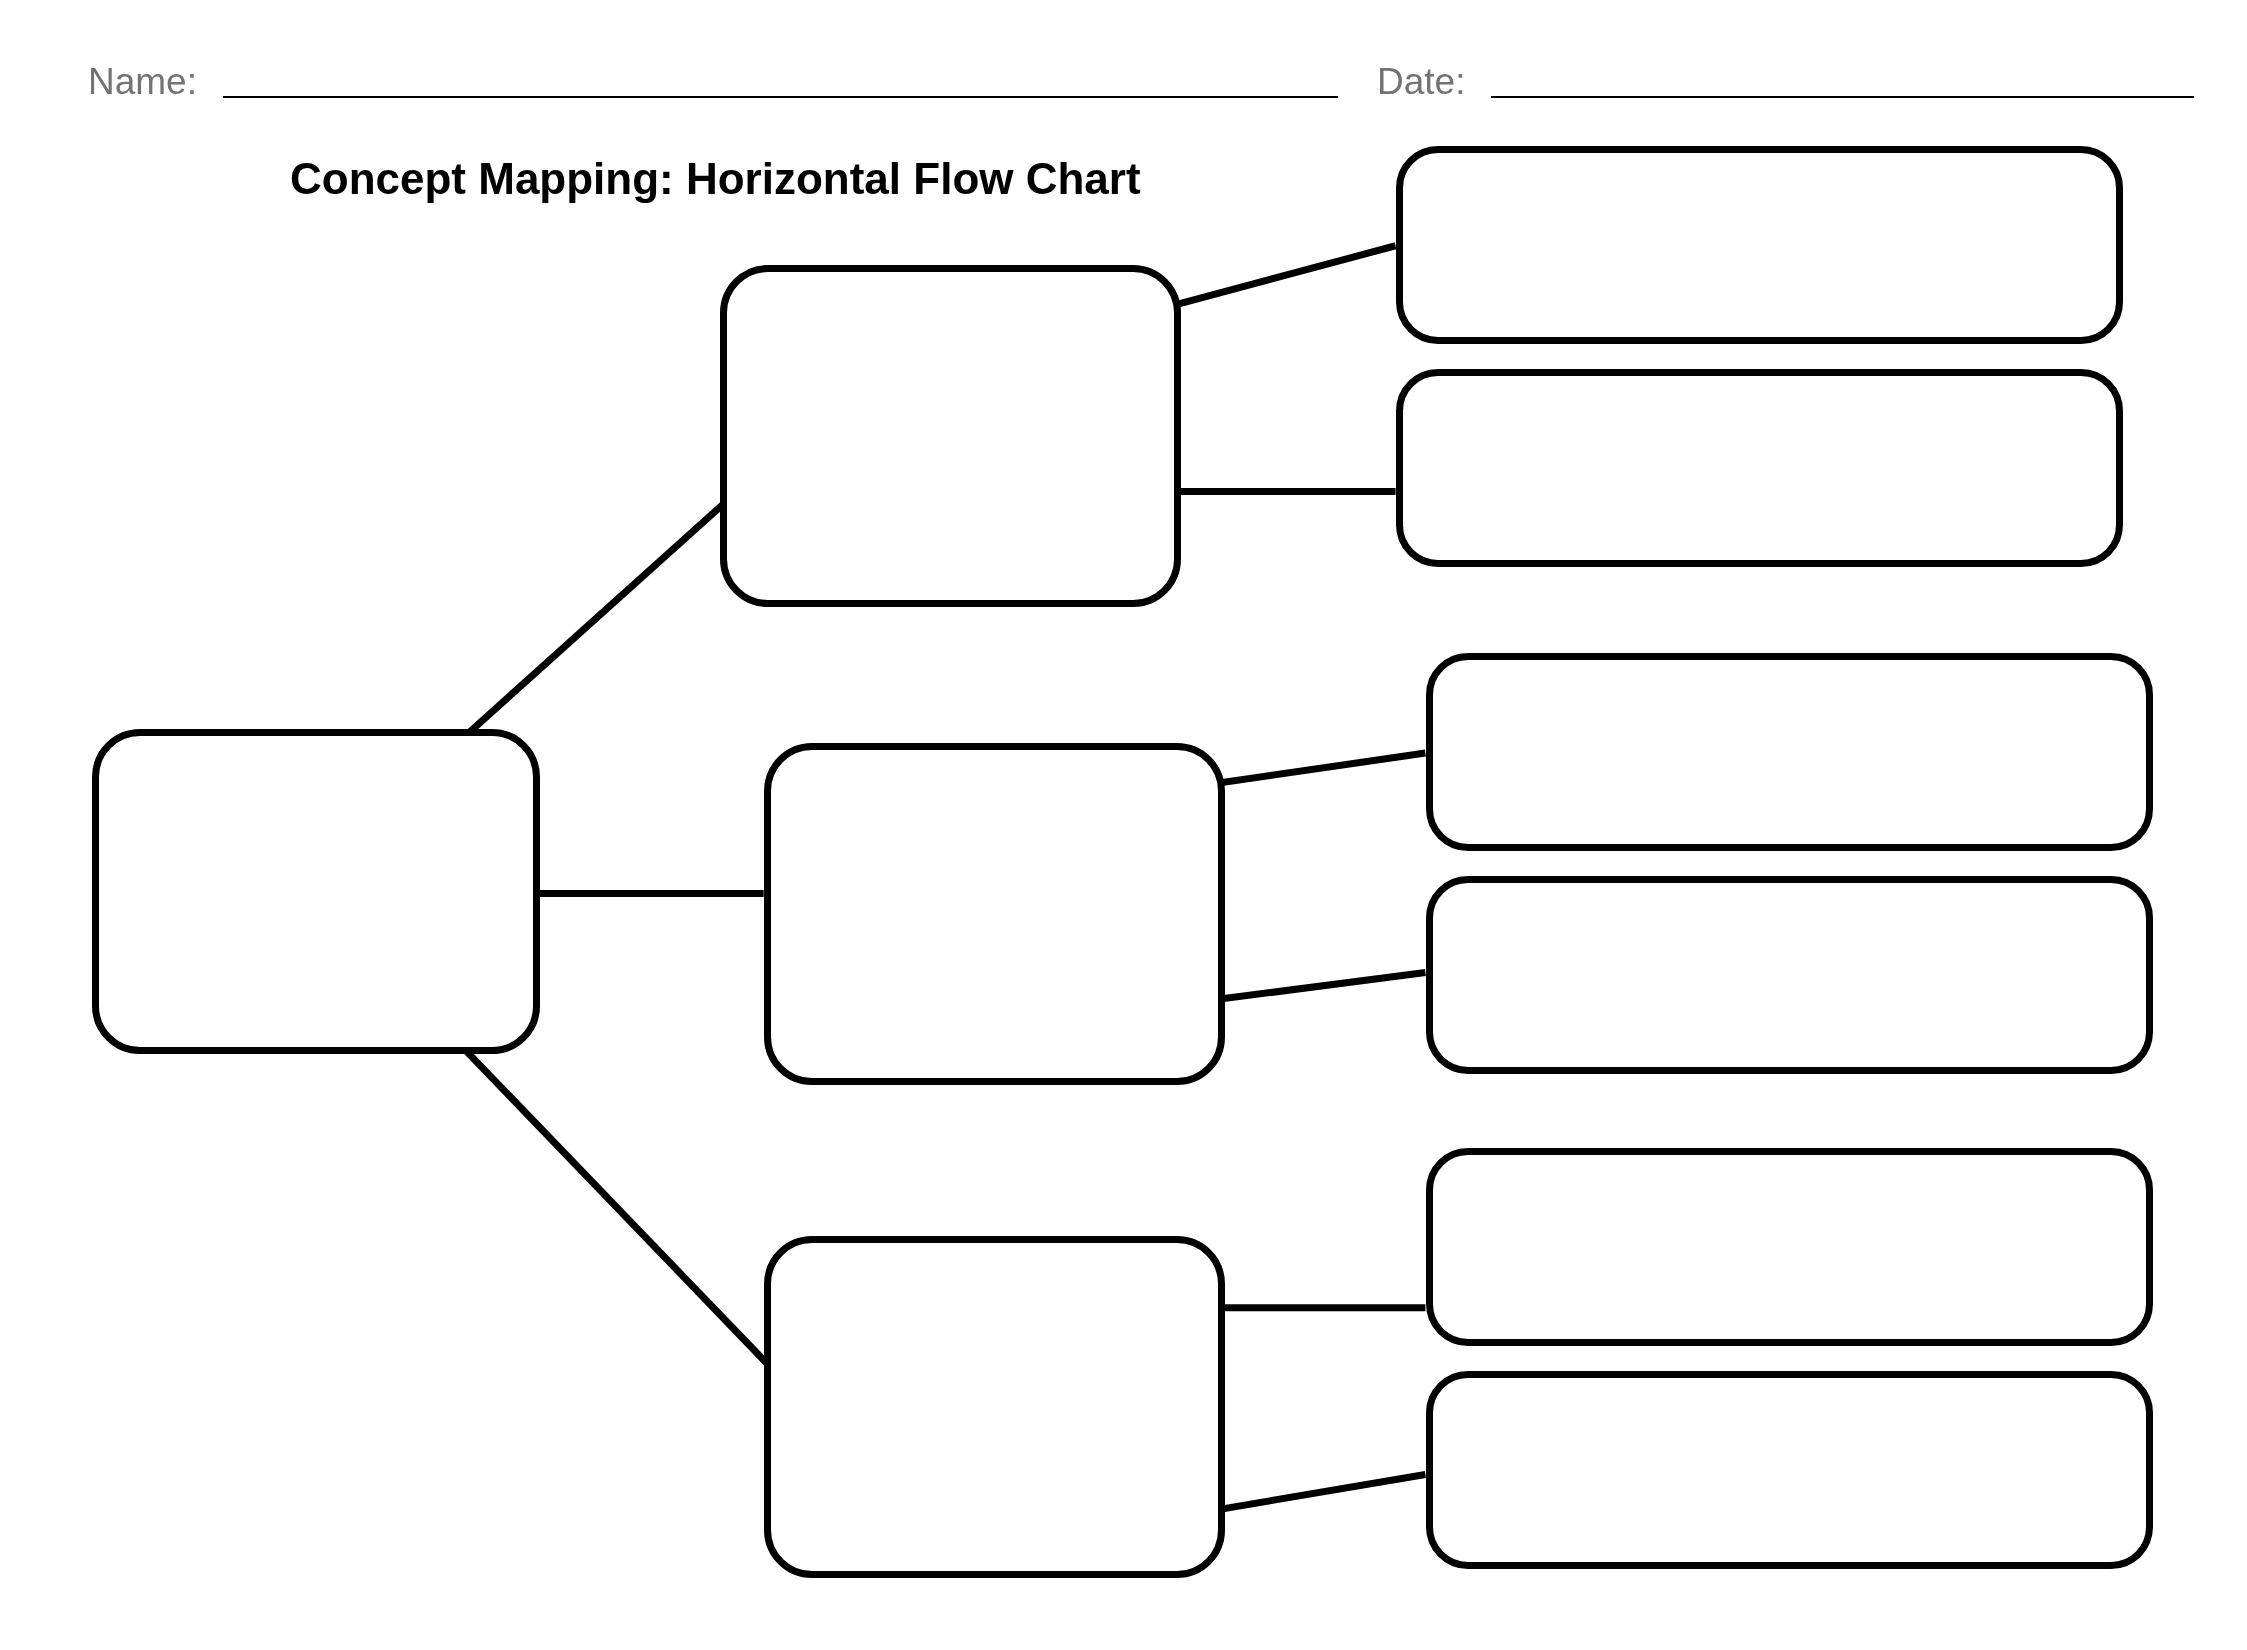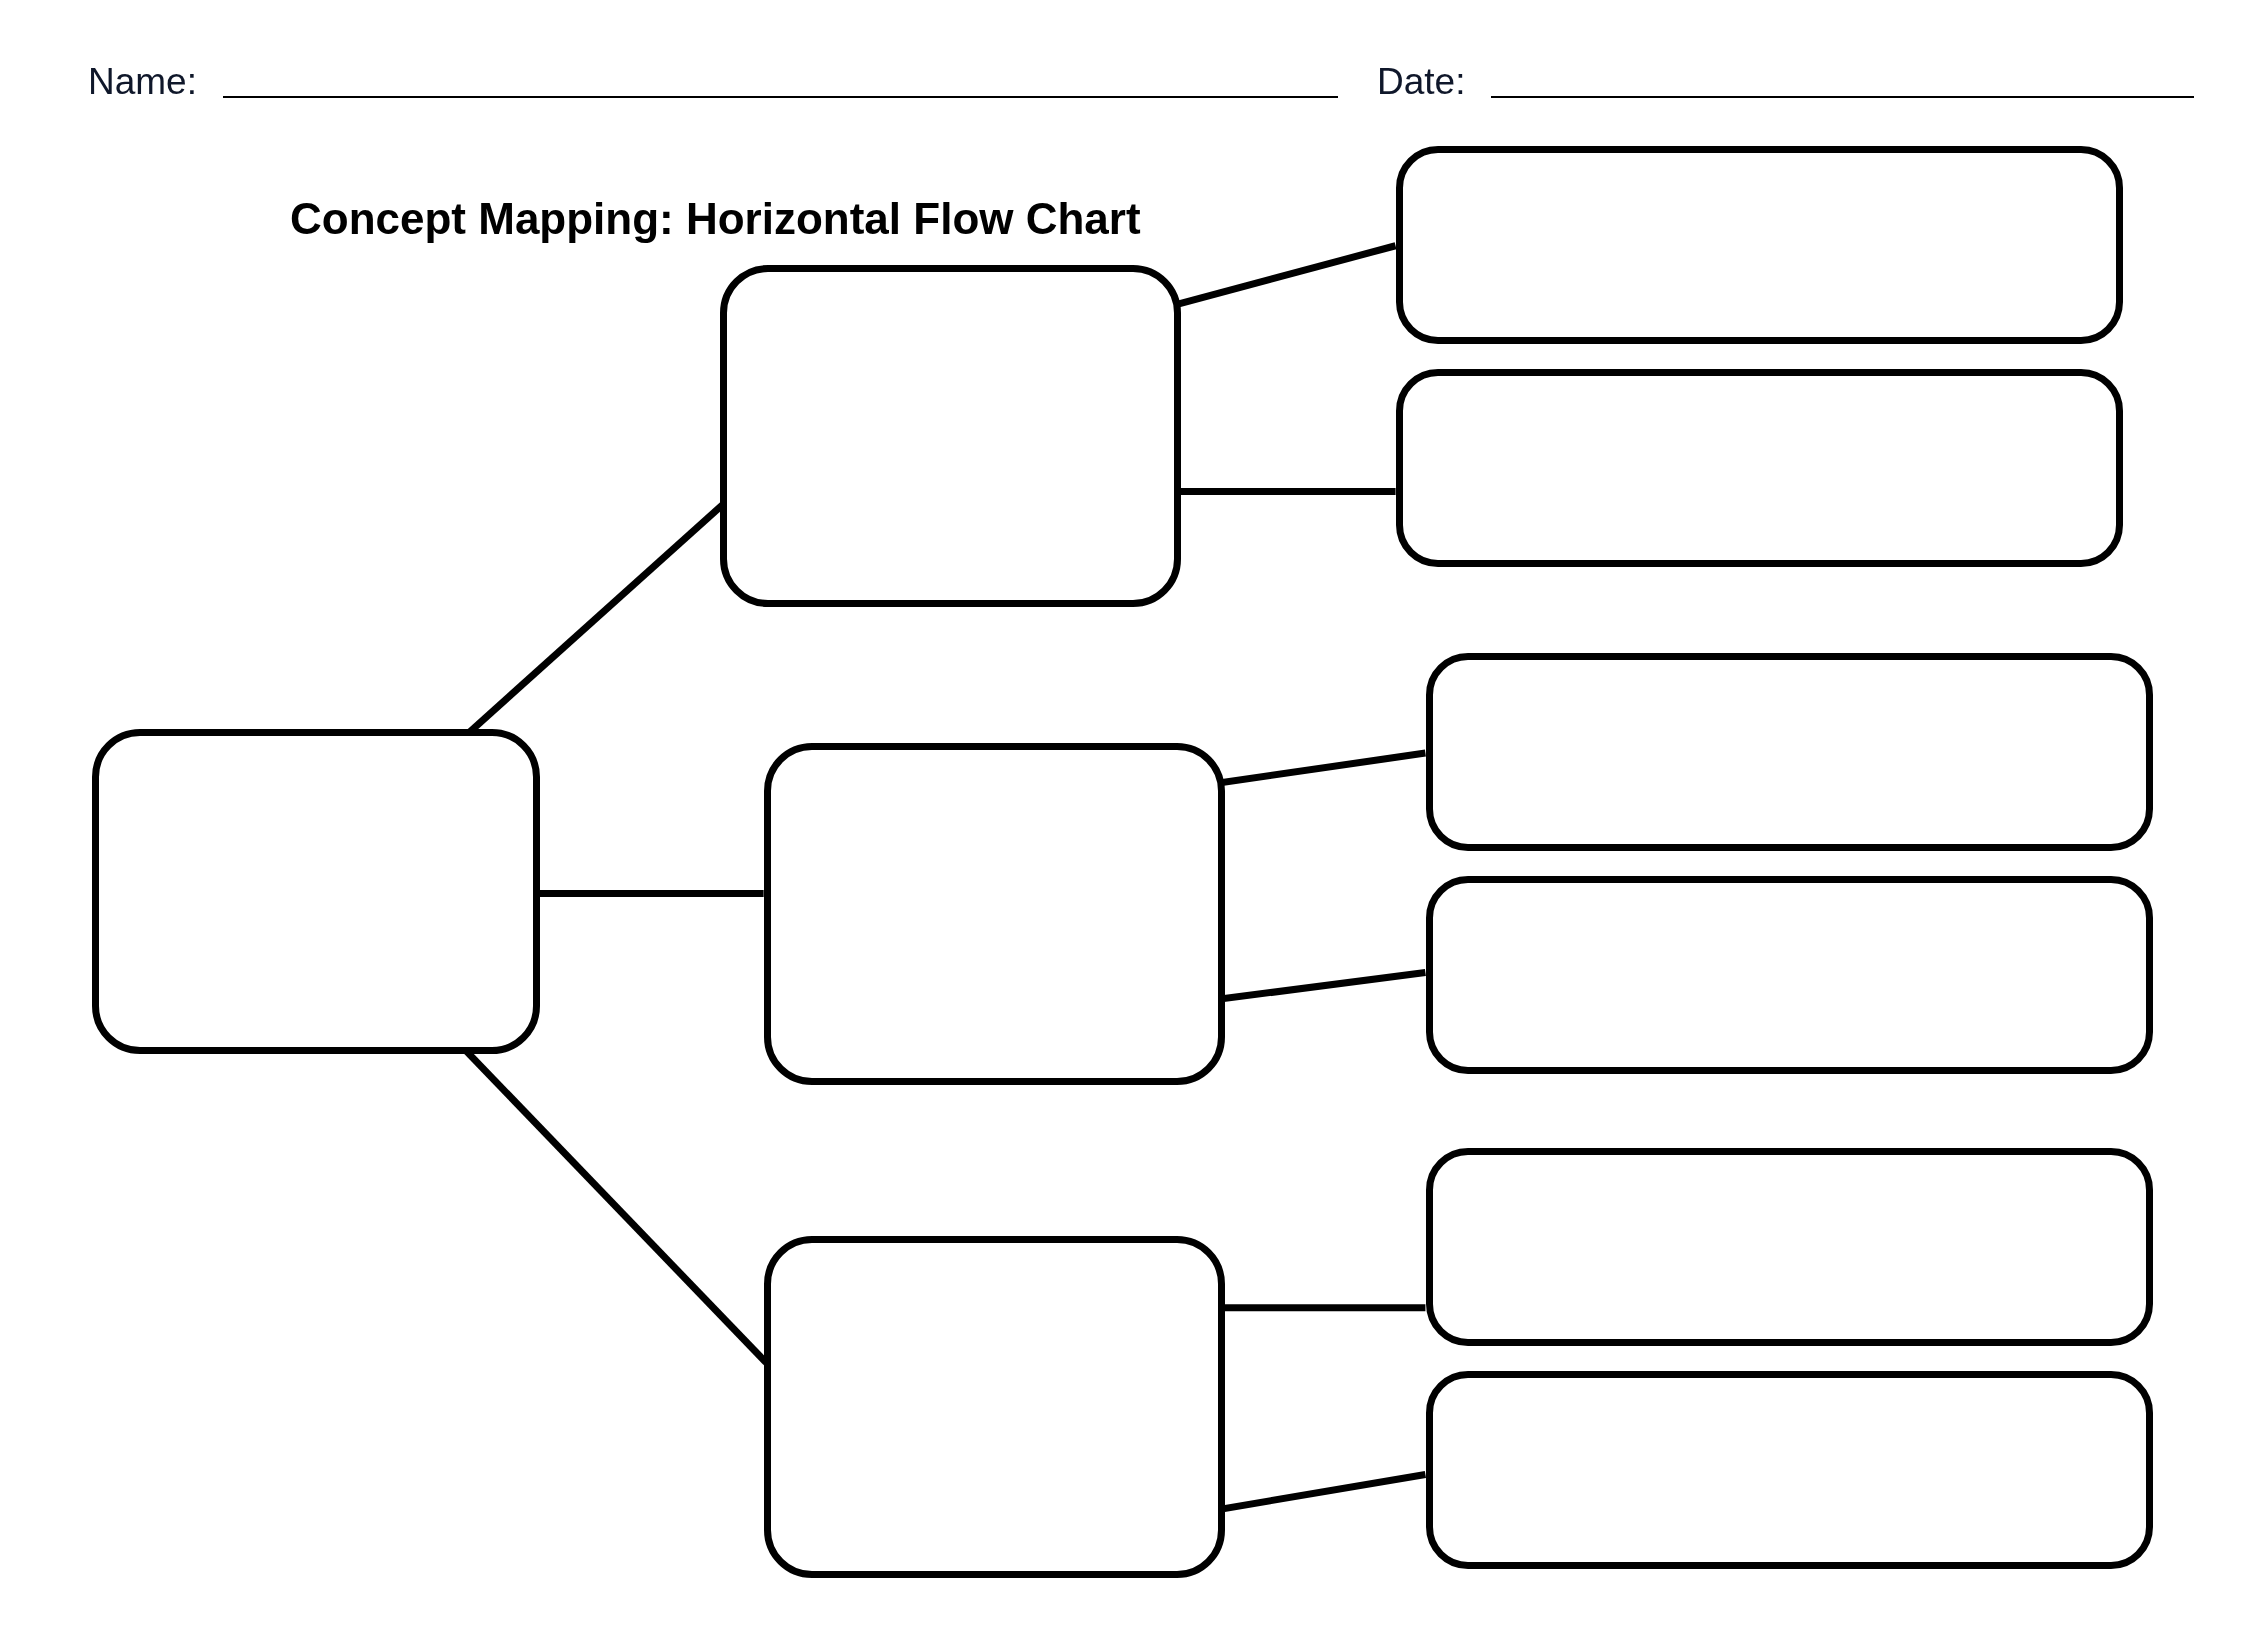--- a/index.html
+++ b/index.html
@@ -16,21 +16,21 @@
       height: 100%;
     }
     .header-row {
       position: absolute;
       top: 61px;
       left: 88px;
       right: 53px;
       display: flex;
       align-items: baseline;
       font-size: 37px;
-      color: #0f172a;
+      color: #737373;
     }
     .name-label {
       margin-right: 26px;
     }
     .name-line {
       flex: 0 0 1115px;
       border-bottom: 2.6px solid #000;
       height: 0.9px;
       align-self: flex-end;
       margin-bottom: 5.3px;
@@ -46,21 +46,20 @@
       align-self: flex-end;
       margin-bottom: 5.3px;
     }
     .title {
       position: absolute;
       top: 154px;
       left: 290px;
       font-size: 44px;
       font-weight: 700;
       color: #000;
-      margin-top: 40px;
     }
     svg.diagram {
       position: absolute;
       top: 0;
       left: 0;
       width: 2247px;
       height: 1650px;
     }
     .box {
       position: absolute;

